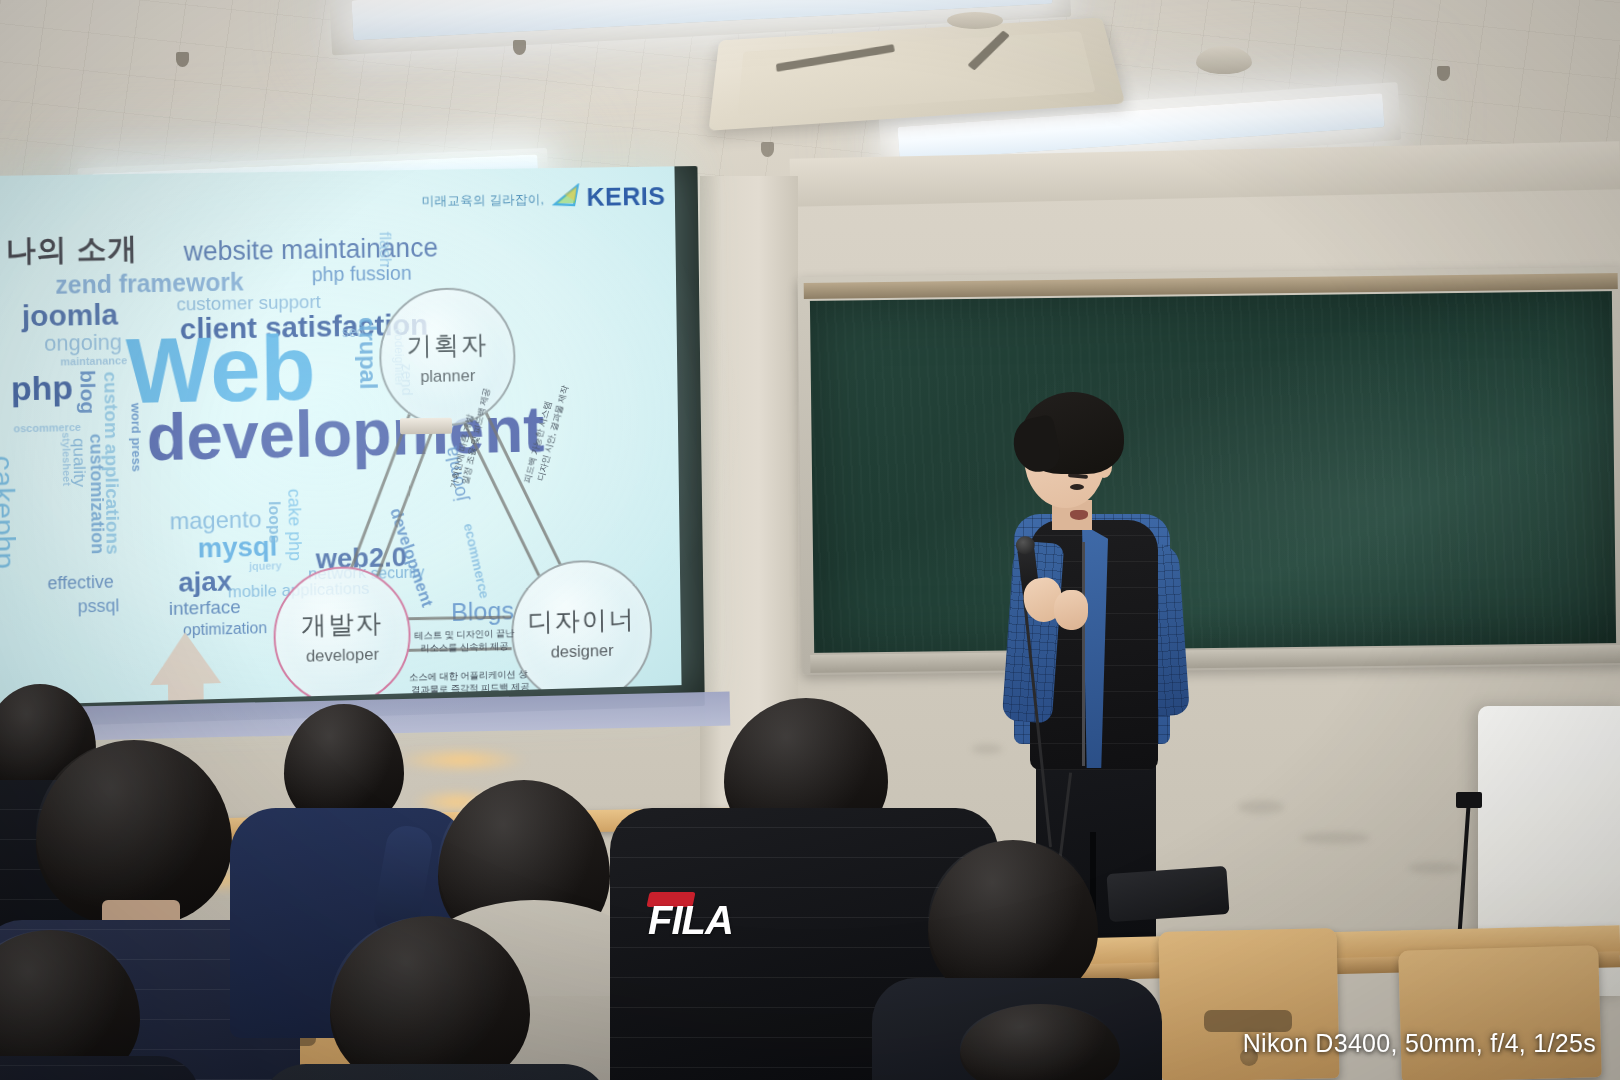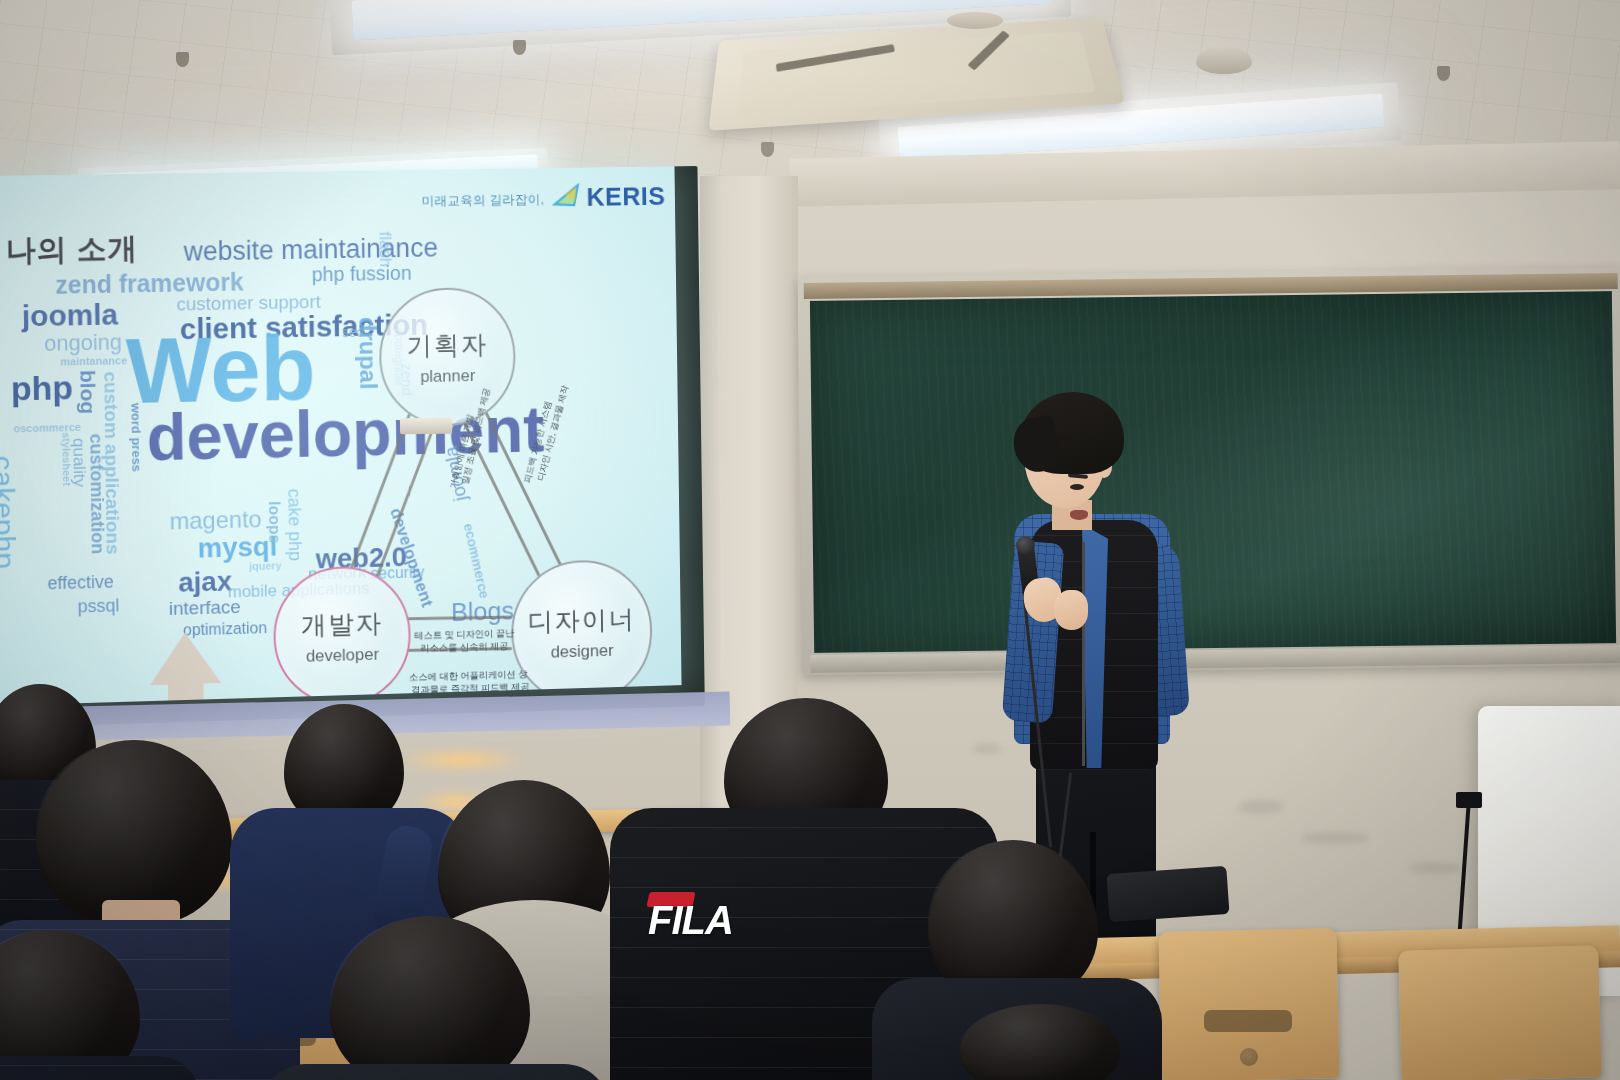--- a/index.html
+++ b/index.html
@@ -637,14 +637,15 @@
   </div>
 
   <div class="aud" style="left:960px;top:1004px;">
     <div class="head" style="left:0;top:0;width:160px;height:90px;">
       <div class="head-sheen"></div>
     </div>
   </div>
 
   <div class="vignette"></div>
 
+  <div class="watermark">Nikon D3400, 50mm, f/4, 1/25s</div>
 
 </div>
 
 </body></html>

